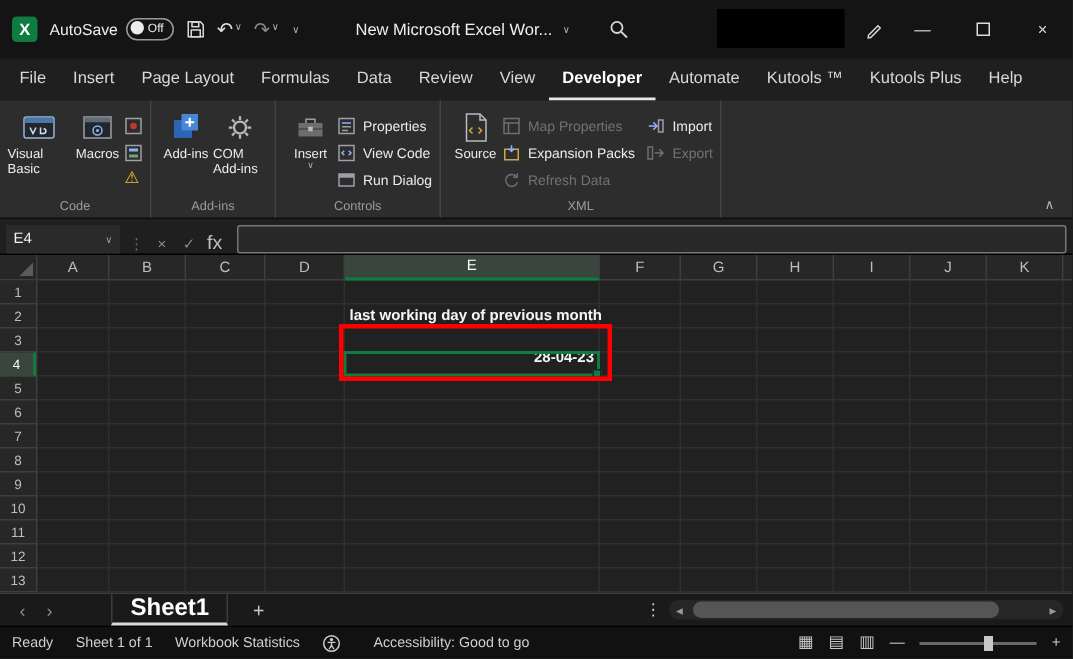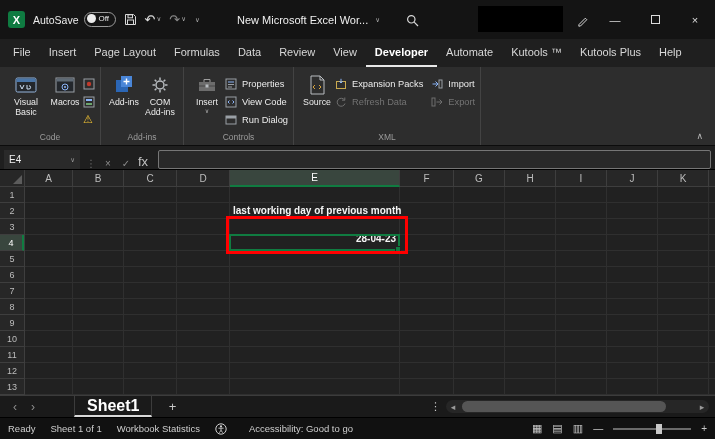--- a/index.html
+++ b/index.html
@@ -27,21 +27,21 @@
 
   
   .ribbon-tabs { height:28px; background:#1f1f1f; display:flex; align-items:stretch; padding-left:4px; }
   .rtab { display:flex; align-items:center; padding:0 9px; font-size:11px; color:#d8d8d8; border-bottom:2px solid transparent; white-space:nowrap; }
   .rtab.active { color:#fff; font-weight:bold; border-bottom-color:#e8e8e8; }
 
   
   .ribbon { height:79px; background:#2d2d2d; display:flex; position:relative; border-bottom:1px solid #0c0c0c; }
   .rgroup { position:relative; display:flex; align-items:flex-start; padding:4px 5px 16px 5px; border-right:1px solid #434343; }
   .glabel { position:absolute; left:0; right:0; bottom:3px; text-align:center; font-size:8.5px; color:#9c9c9c; }
-  .bb { width:42px; display:flex; flex-direction:column; align-items:center; padding-top:2px; font-size:8.8px; line-height:1.15; color:#ececec; text-align:center; }
+  .bb { width:42px; display:flex; flex-direction:column; align-items:center; padding-top:2px; font-size:8.8px; line-height:1.15; color:#ececec; text-align:left; }
   .bb.narrow { width:36px; }
   .bb .ic { height:24px; display:flex; align-items:center; justify-content:center; }
   .bb .bcaret { font-size:6px; color:#b0b0b0; margin-top:1px; }
   .minicol { display:flex; flex-direction:column; gap:3px; padding-top:5px; }
   .mini { display:flex; align-items:center; gap:5px; height:15px; font-size:9.3px; color:#ececec; white-space:nowrap; }
   .mini.disabled { color:#737373; }
   .warn { color:#f1c232; font-size:11px; line-height:1; }
   .collapse-chevron { position:absolute; right:12px; bottom:4px; color:#b5b5b5; font-size:9px; }
 
   
@@ -295,20 +295,28 @@
       <span class="ic">
         <svg width="17" height="20" viewBox="0 0 17 20">
             <path d="M2 1 h9 l4 4 v14 h-13 z" fill="none" stroke="#b8bcc0"></path>
             <path d="M11 1 v4 h4" fill="none" stroke="#b8bcc0"></path>
             <path d="M6 10 L4 12 L6 14 M10 10 L12 12 L10 14" stroke="#d8a33c" fill="none"></path>
           </svg>
       </span>
       <span>Source</span>
     </div>
     <div class="minicol">
+      <span class="mini disabled">
+        <svg width="12" height="12" viewBox="0 0 12 12">
+            <rect x="1" y="1" width="10" height="10" fill="none" stroke="#6f6f6f"></rect>
+            <line x1="1" y1="4" x2="11" y2="4" stroke="#6f6f6f"></line>
+            <line x1="4" y1="4" x2="4" y2="11" stroke="#6f6f6f"></line>
+          </svg>
+        <span>Map Properties</span>
+      </span>
       <span class="mini">
         <svg width="12" height="12" viewBox="0 0 12 12">
             <rect x="1.5" y="3.5" width="9" height="7" fill="none" stroke="#c9a94e"></rect>
             <path d="M6 0.8 V5 M4.3 3.2 L6 5 L7.7 3.2" stroke="#8ab4f8" fill="none"></path>
           </svg>
         <span>Expansion Packs</span>
       </span>
       <span class="mini disabled">
         <svg width="12" height="12" viewBox="0 0 12 12">
             <path d="M9.5 4 A4 4 0 1 0 10 7.5" fill="none" stroke="#6f6f6f"></path>

